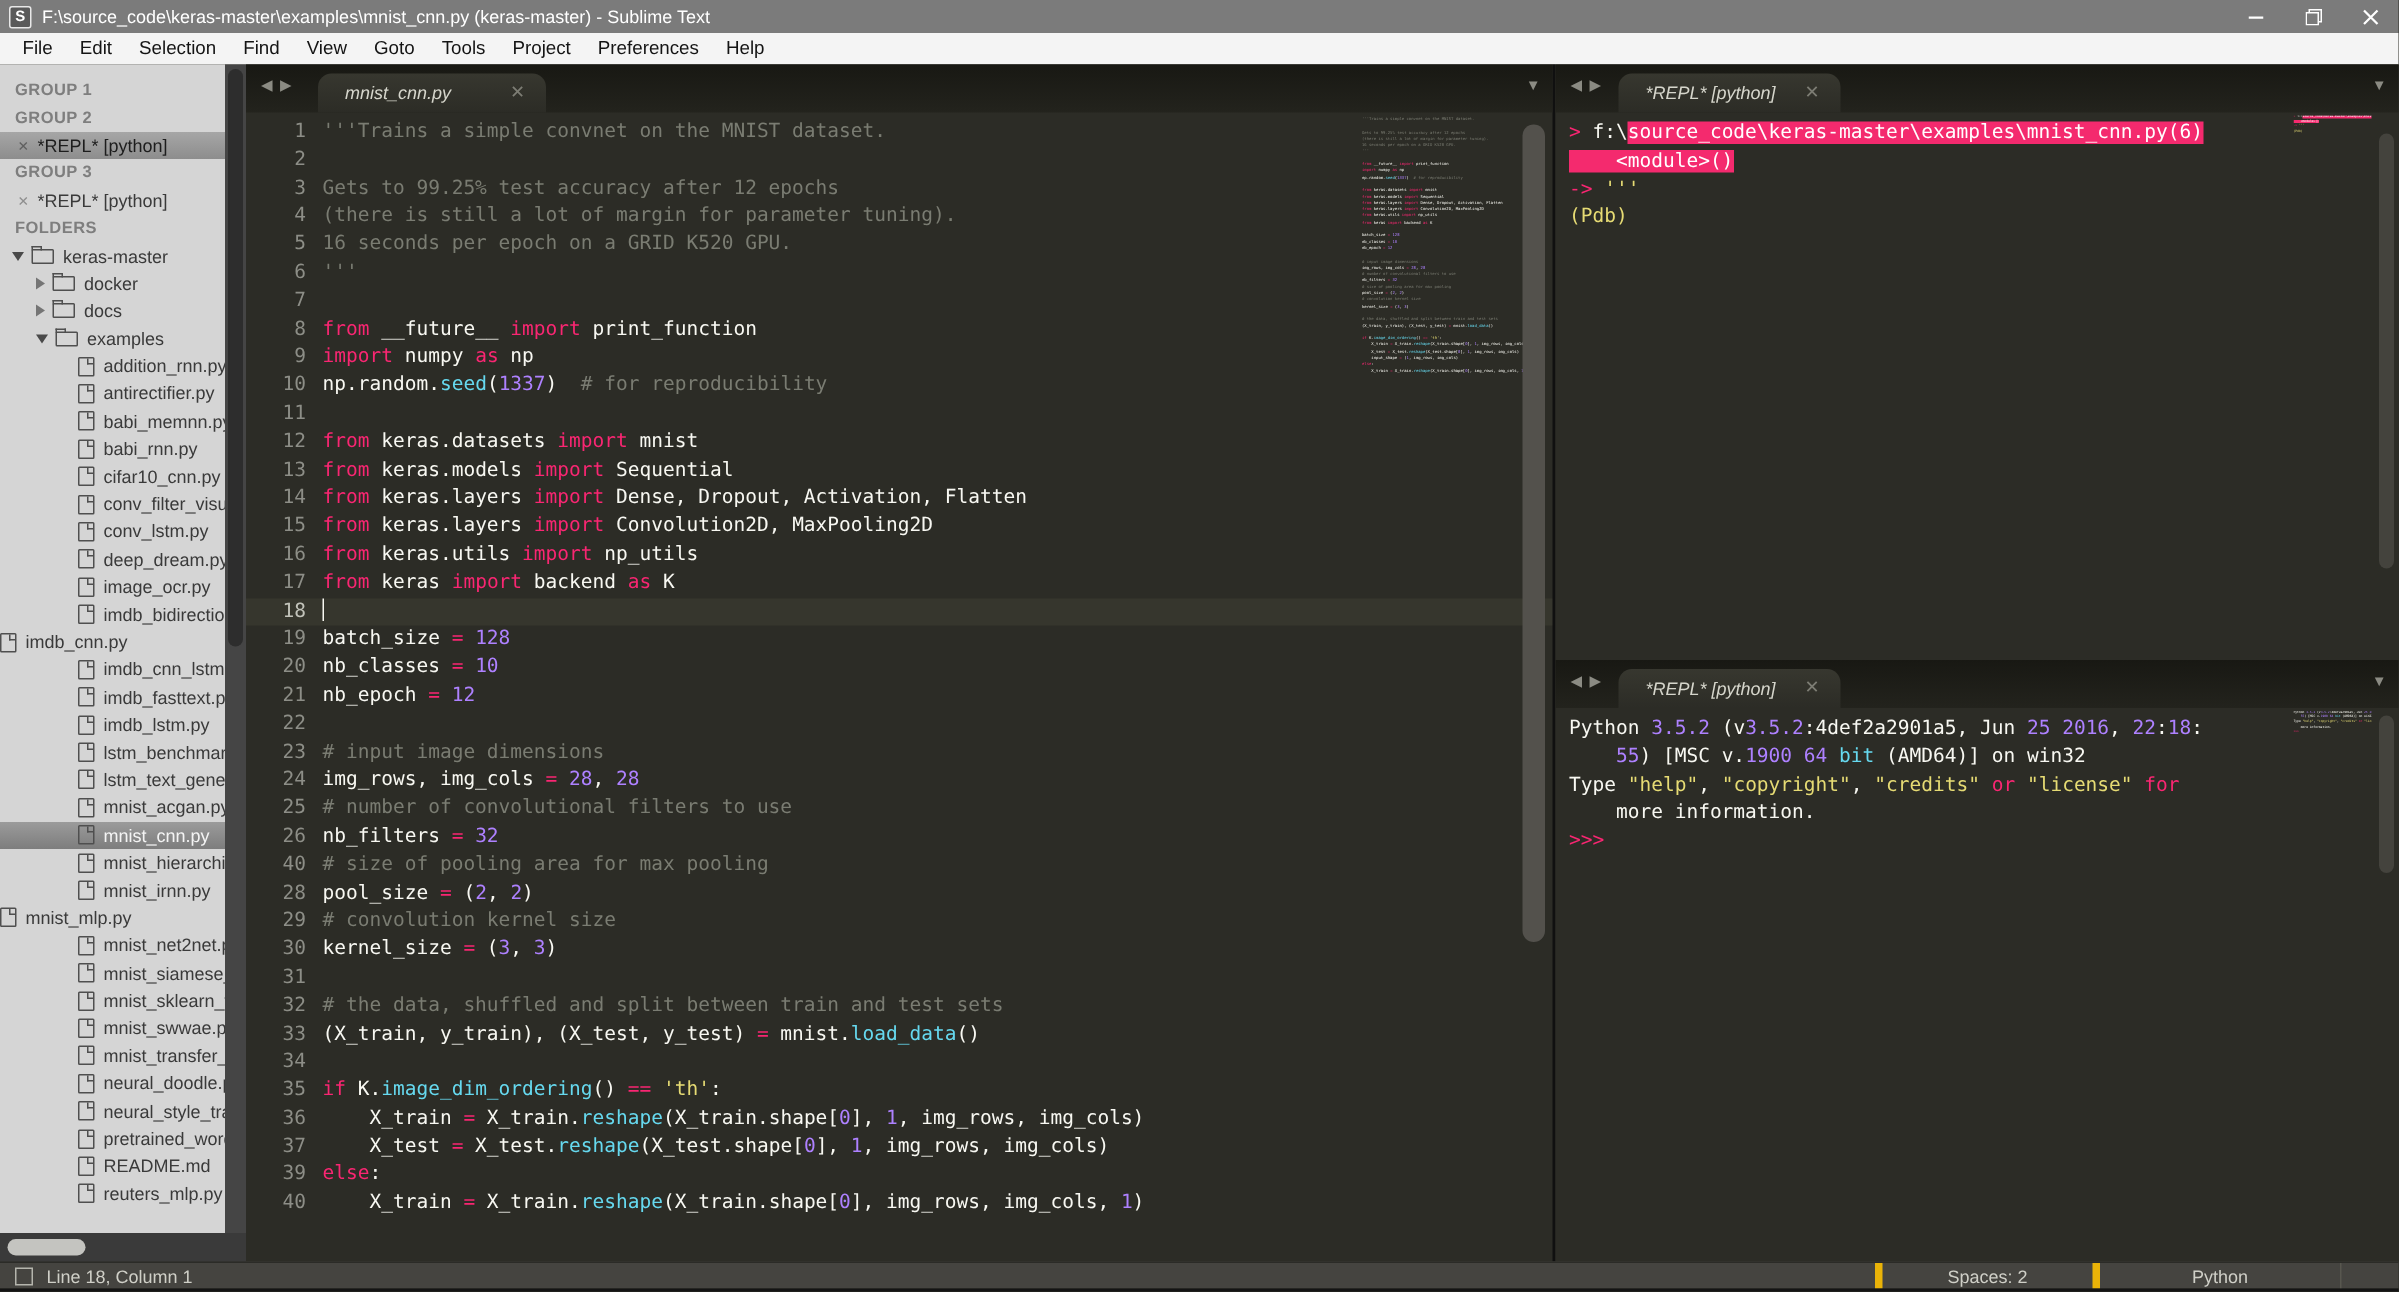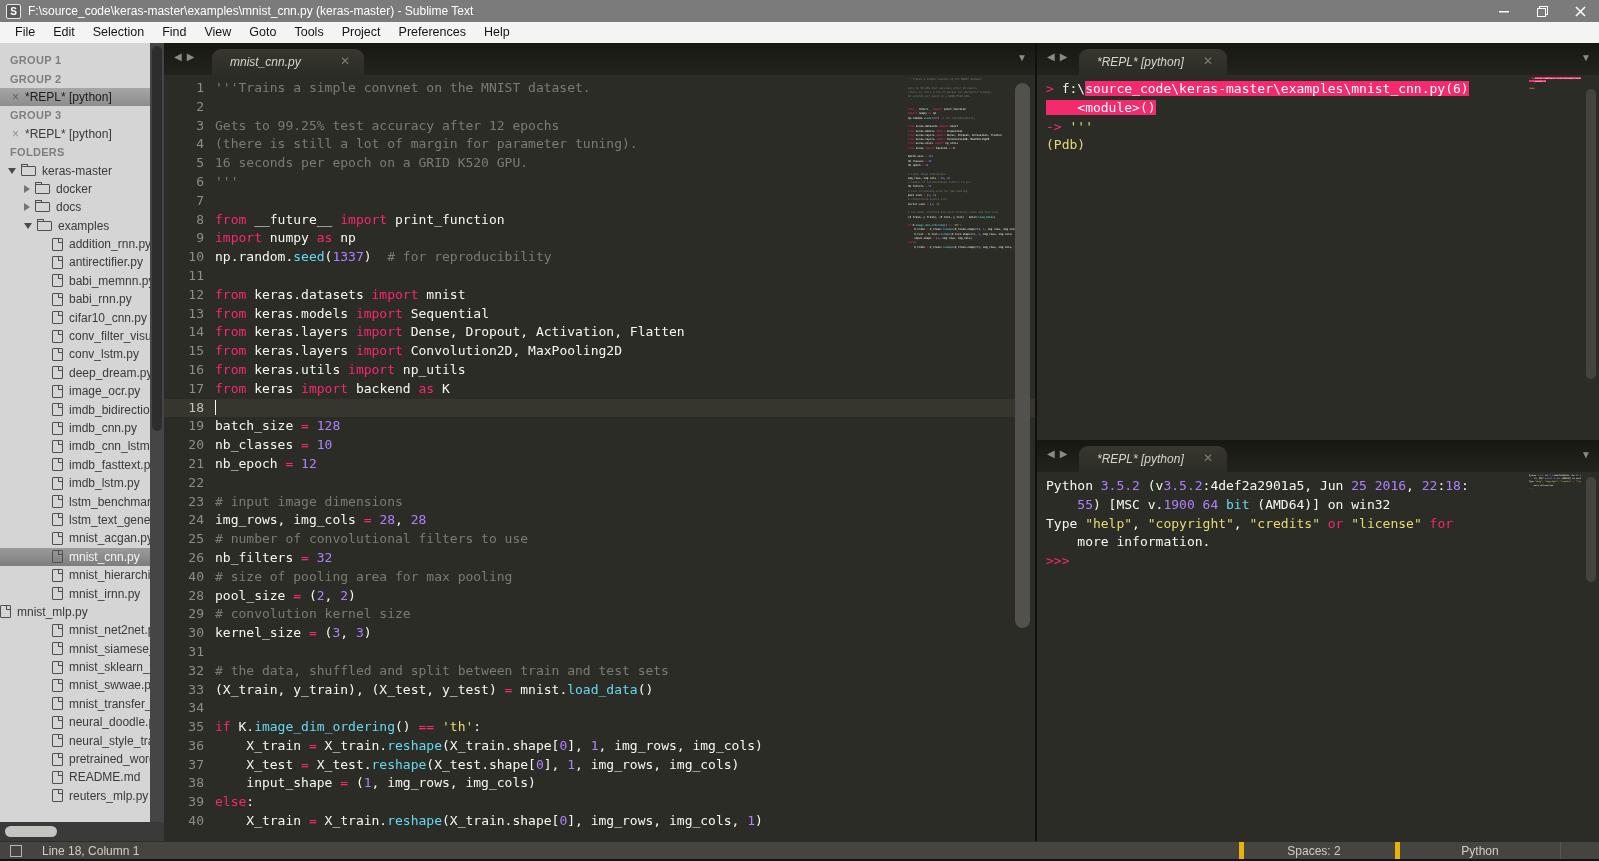--- a/index.html
+++ b/index.html
@@ -78,21 +78,21 @@
   .pane .code-line{padding-left:9px;}
   .pane .code-area{line-height:19px;}
   .mini{position:absolute;right:18px;top:34px;width:52px;overflow:hidden;
         font-family:"DejaVu Sans Mono",monospace;font-size:2px;line-height:3.2px;}
   .mini .code-line{height:3.2px;padding-left:0;}
   .pane-scroll{position:absolute;right:3px;width:10px;background:#44433d;border-radius:5px;}
   .ps-top{top:46px;height:290px;}
   .ps-bottom{top:37px;height:105px;}
   
   .statusbar{position:absolute;left:0;top:841px;width:1599px;height:18px;background:#454440;
-             border-top:1px solid #2b2b27;display:flex;align-items:center;color:#cfcfc7;font-size:12px;box-sizing:border-box;gap:11px;}
+             border-top:1px solid #2b2b27;display:flex;align-items:center;color:#cfcfc7;font-size:12px;box-sizing:border-box;}
   .sb-icon{width:10px;height:10px;border:1px solid #b5b5ad;margin:0 9px 0 10px;flex:none;}
   .sb-left{flex:1;}
   .sb-cell{border-left:5px solid #eab308;height:100%;display:flex;align-items:center;
            justify-content:center;padding:0 10px;}
   .sb-spaces{width:120px;} .sb-syntax{width:140px;border-right:1px solid #58574f;margin-right:38px;}
   .win-bottom{position:absolute;left:0;top:859px;width:1599px;height:2px;background:#141414;}
 </style>
 </head>
 <body>
 
@@ -198,21 +198,21 @@
       <span>deep_dream.py</span>
     </div>
     <div class="srow" style="padding-left: 52px;">
       <span class="ico-file"></span>
       <span>image_ocr.py</span>
     </div>
     <div class="srow" style="padding-left: 52px;">
       <span class="ico-file"></span>
       <span>imdb_bidirectional_lstm.py</span>
     </div>
-    <div class="srow" style="padding-left: 52px;">
+    <div class="srow" style="">
       <span class="ico-file"></span>
       <span>imdb_cnn.py</span>
     </div>
     <div class="srow" style="padding-left: 52px;">
       <span class="ico-file"></span>
       <span>imdb_cnn_lstm.py</span>
     </div>
     <div class="srow" style="padding-left: 52px;">
       <span class="ico-file"></span>
       <span>imdb_fasttext.py</span>
@@ -337,21 +337,20 @@
       <div class="code-line"><span class="ln">28</span><span class="tk-t">pool_size </span><span class="tk-k">=</span><span class="tk-t"> (</span><span class="tk-n">2</span><span class="tk-t">, </span><span class="tk-n">2</span><span class="tk-t">)</span></div>
       <div class="code-line"><span class="ln">29</span><span class="tk-c"># convolution kernel size</span></div>
       <div class="code-line"><span class="ln">30</span><span class="tk-t">kernel_size </span><span class="tk-k">=</span><span class="tk-t"> (</span><span class="tk-n">3</span><span class="tk-t">, </span><span class="tk-n">3</span><span class="tk-t">)</span></div>
       <div class="code-line"><span class="ln">31</span></div>
       <div class="code-line"><span class="ln">32</span><span class="tk-c"># the data, shuffled and split between train and test sets</span></div>
       <div class="code-line"><span class="ln">33</span><span class="tk-t">(X_train, y_train), (X_test, y_test) </span><span class="tk-k">=</span><span class="tk-t"> mnist.</span><span class="tk-f">load_data</span><span class="tk-t">()</span></div>
       <div class="code-line"><span class="ln">34</span></div>
       <div class="code-line"><span class="ln">35</span><span class="tk-k">if</span><span class="tk-t"> K.</span><span class="tk-f">image_dim_ordering</span><span class="tk-t">() </span><span class="tk-k">==</span><span class="tk-t"> </span><span class="tk-s">'th'</span><span class="tk-t">:</span></div>
       <div class="code-line"><span class="ln">36</span><span class="tk-t">    X_train </span><span class="tk-k">=</span><span class="tk-t"> X_train.</span><span class="tk-f">reshape</span><span class="tk-t">(X_train.shape[</span><span class="tk-n">0</span><span class="tk-t">], </span><span class="tk-n">1</span><span class="tk-t">, img_rows, img_cols)</span></div>
       <div class="code-line"><span class="ln">37</span><span class="tk-t">    X_test </span><span class="tk-k">=</span><span class="tk-t"> X_test.</span><span class="tk-f">reshape</span><span class="tk-t">(X_test.shape[</span><span class="tk-n">0</span><span class="tk-t">], </span><span class="tk-n">1</span><span class="tk-t">, img_rows, img_cols)</span></div>
-      <div class="code-line"><span class="ln">38</span><span class="tk-t">    input_shape </span><span class="tk-k">=</span><span class="tk-t"> (</span><span class="tk-n">1</span><span class="tk-t">, img_rows, img_cols)</span></div>
       <div class="code-line"><span class="ln">39</span><span class="tk-k">else</span><span class="tk-t">:</span></div>
       <div class="code-line"><span class="ln">40</span><span class="tk-t">    X_train </span><span class="tk-k">=</span><span class="tk-t"> X_train.</span><span class="tk-f">reshape</span><span class="tk-t">(X_train.shape[</span><span class="tk-n">0</span><span class="tk-t">], img_rows, img_cols, </span><span class="tk-n">1</span><span class="tk-t">)</span></div>
     </div>
   <div class="minimap" id="main-minimap">
       <div class="code-line"><span class="tk-c">'''Trains a simple convnet on the MNIST dataset.</span></div>
       <div class="code-line"></div>
       <div class="code-line"><span class="tk-c">Gets to 99.25% test accuracy after 12 epochs</span></div>
       <div class="code-line"><span class="tk-c">(there is still a lot of margin for parameter tuning).</span></div>
       <div class="code-line"><span class="tk-c">16 seconds per epoch on a GRID K520 GPU.</span></div>
       <div class="code-line"><span class="tk-c">'''</span></div>

